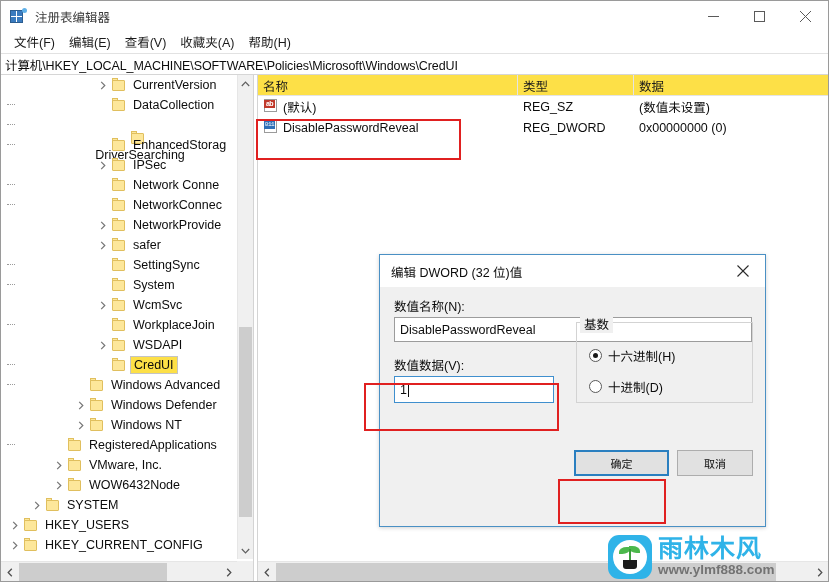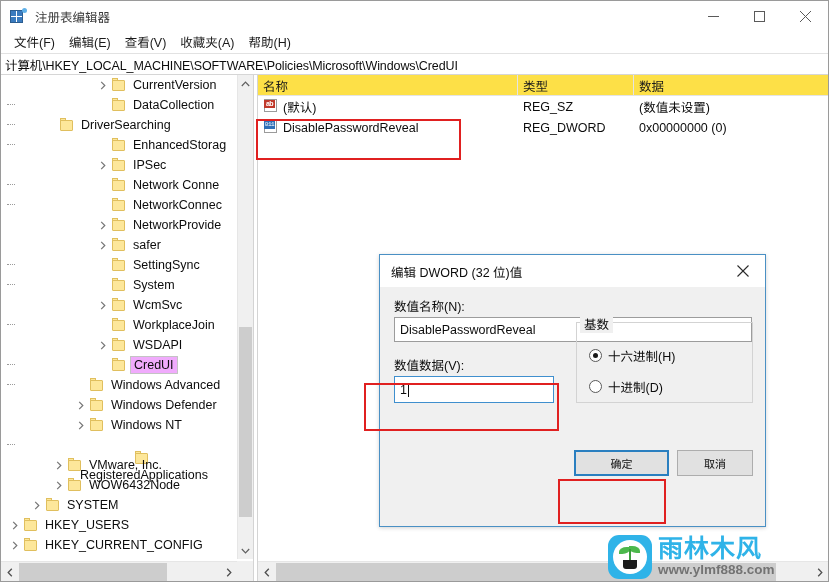--- a/index.html
+++ b/index.html
@@ -193,21 +193,21 @@
     border-bottom: none;
     box-sizing: border-box;
   }
   .tree-label {
     font-size: 12.5px;
     color: #0c0c0c;
     padding: 0 2px;
     line-height: 16px;
   }
   .tree-row.selected .tree-label {
-    background: #f0abfc;
+    background: #fde047;
     border: 1px solid #c4c4c4;
     padding: 0 3px;
     margin: 0 -1px;
   }
   .dotline {
     position: absolute;
     left: 6px; top: 9px;
     width: 8px; height: 1px;
     border-top: 1px dotted #9a9a9a;
   }
@@ -664,21 +664,21 @@
           <div class="tree-row" style="padding-left: 94px;">
             <span class="twisty">
               <span class="dotline"></span>
             </span>
             <span class="folder-icon">
               <span class="ftab"></span>
               <span class="fbody"></span>
             </span>
             <span class="tree-label">DataCollection</span>
           </div>
-          <div class="tree-row" style="padding-left: 42px;">
+          <div class="tree-row" style="padding-left: 42px; flex-direction: column;">
             <span class="twisty">
               <span class="dotline"></span>
             </span>
             <span class="folder-icon">
               <span class="ftab"></span>
               <span class="fbody"></span>
             </span>
             <span class="tree-label">DriverSearching</span>
           </div>
           <div class="tree-row" style="padding-left: 94px;">
@@ -838,21 +838,21 @@
               <svg width="6" height="9" viewBox="0 0 6 9">
                 <polyline points="1.2,0.9 4.8,4.5 1.2,8.1" fill="none" stroke="currentColor" stroke-width="1.2"></polyline>
               </svg>
             </span>
             <span class="folder-icon">
               <span class="ftab"></span>
               <span class="fbody"></span>
             </span>
             <span class="tree-label">Windows NT</span>
           </div>
-          <div class="tree-row" style="padding-left: 50px; flex-direction: column;">
+          <div class="tree-row" style="padding-left: 50px;">
             <span class="twisty">
               <span class="dotline"></span>
             </span>
             <span class="folder-icon">
               <span class="ftab"></span>
               <span class="fbody"></span>
             </span>
             <span class="tree-label">RegisteredApplications</span>
           </div>
           <div class="tree-row" style="padding-left: 50px;">

